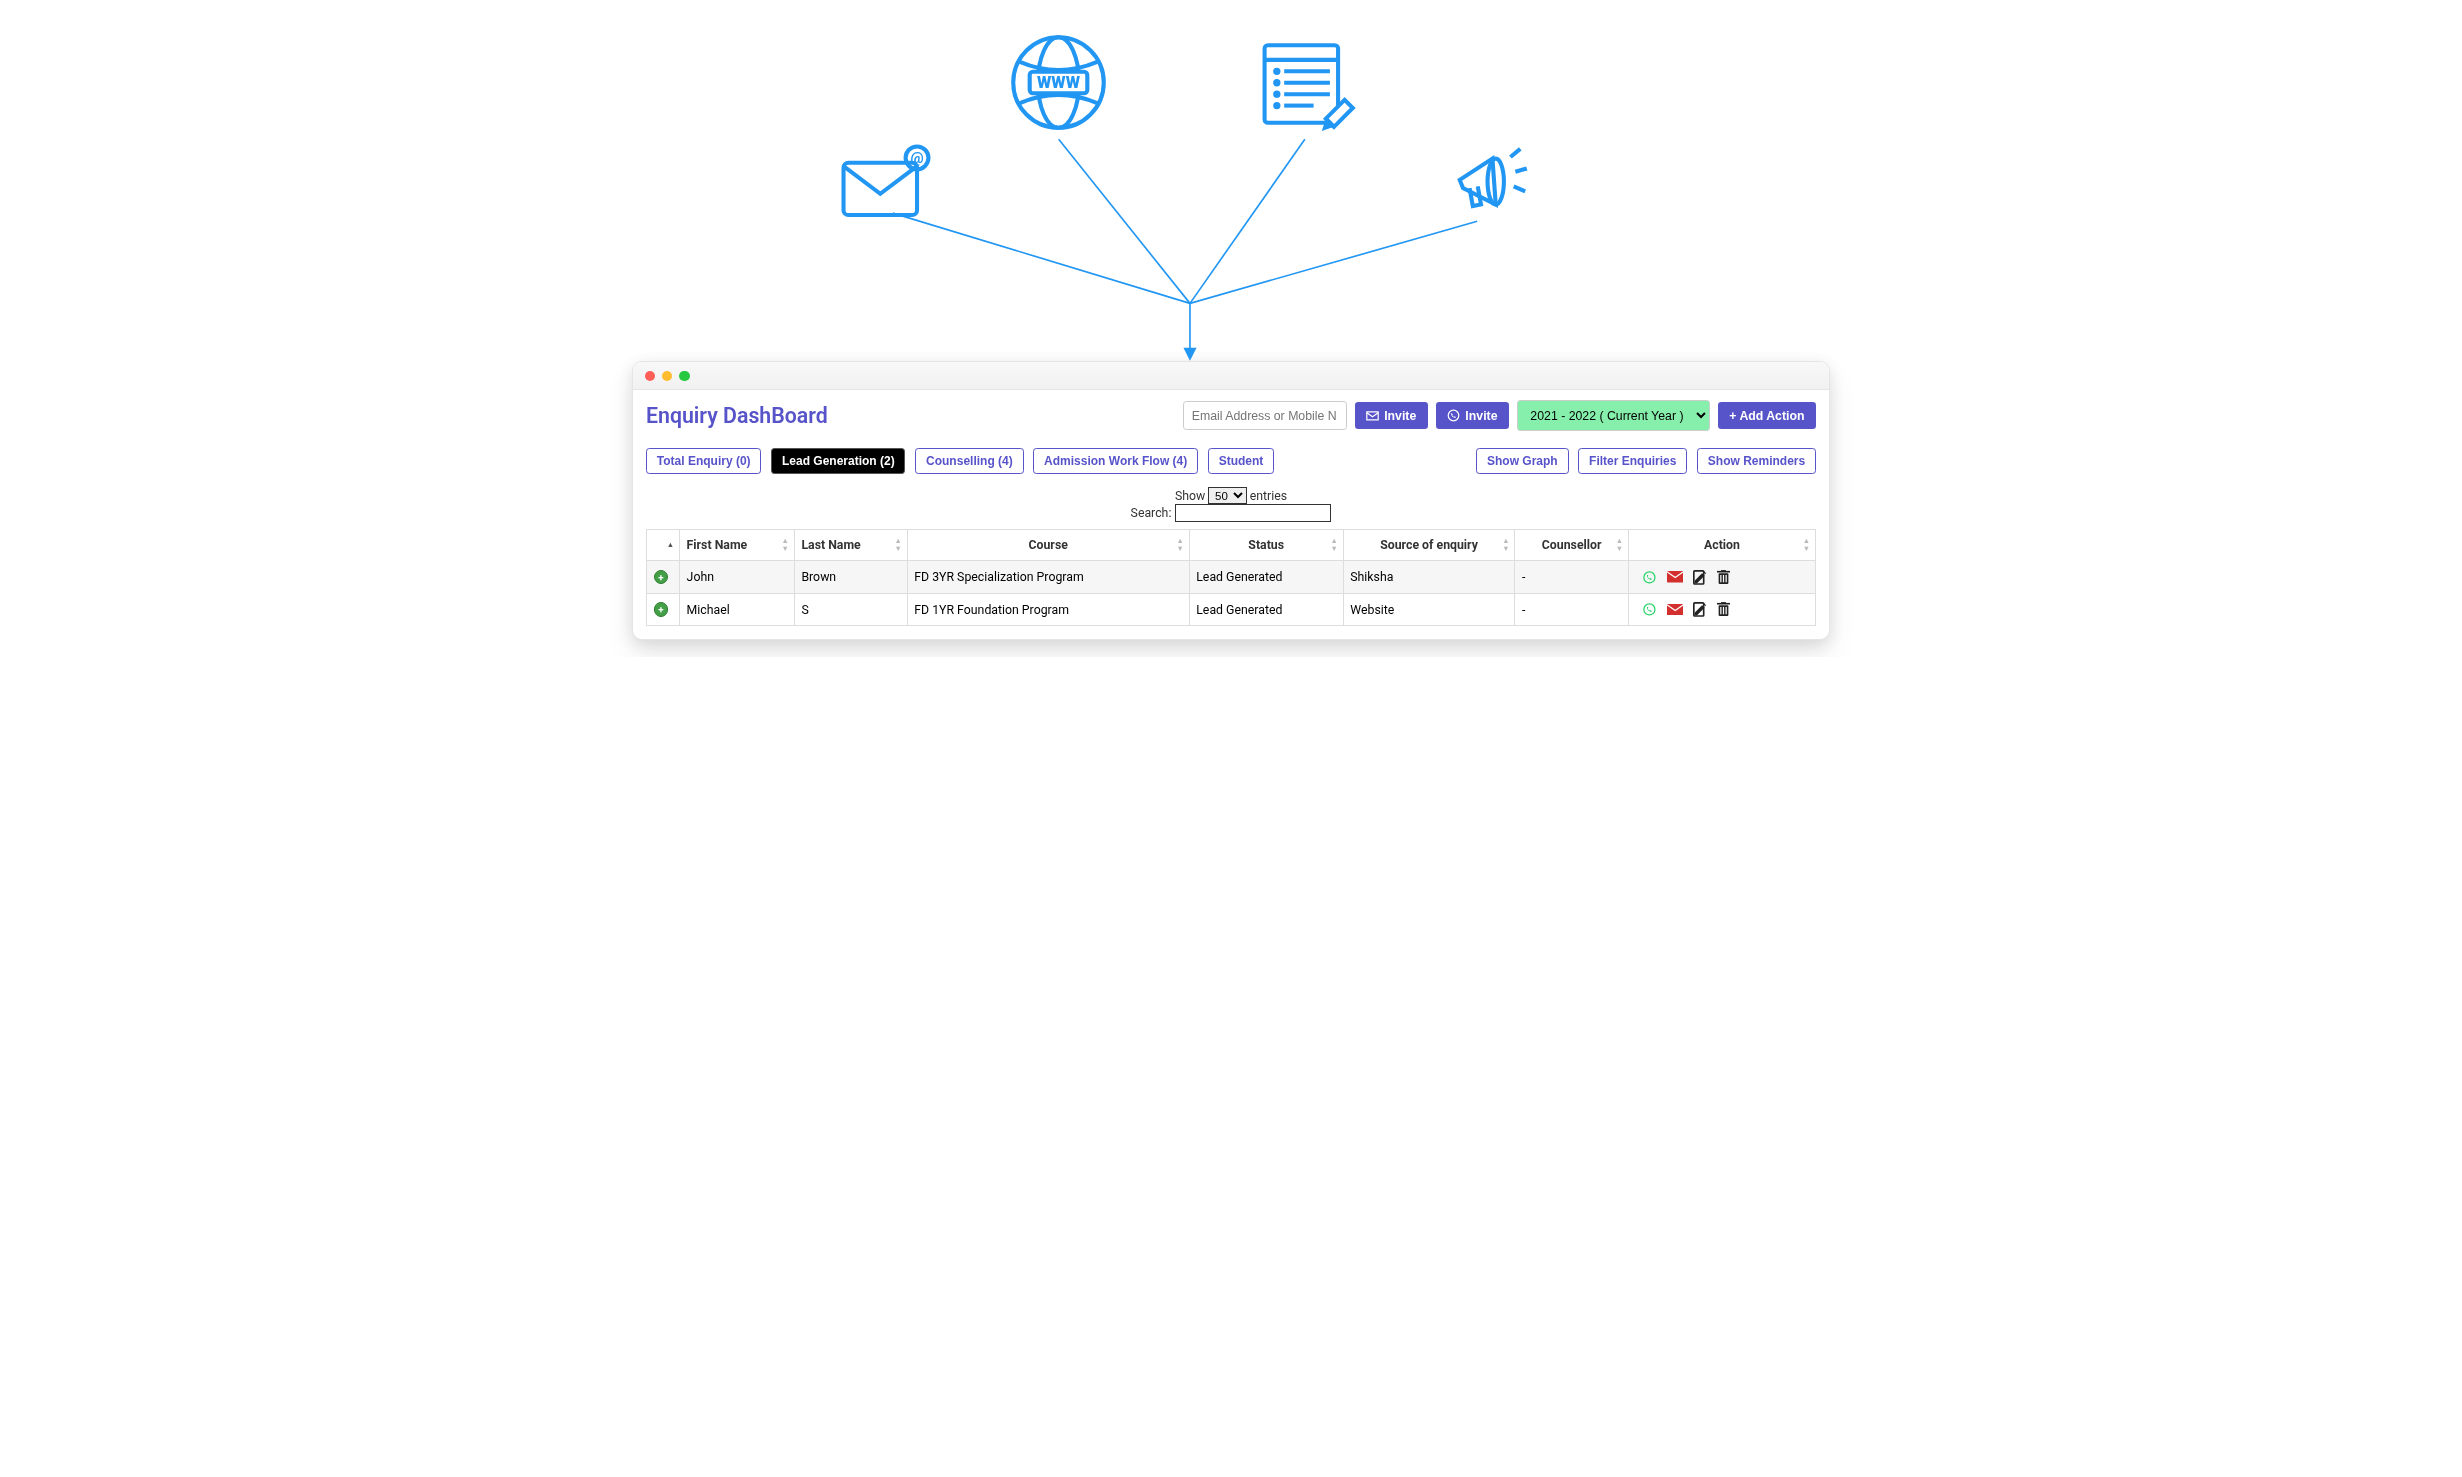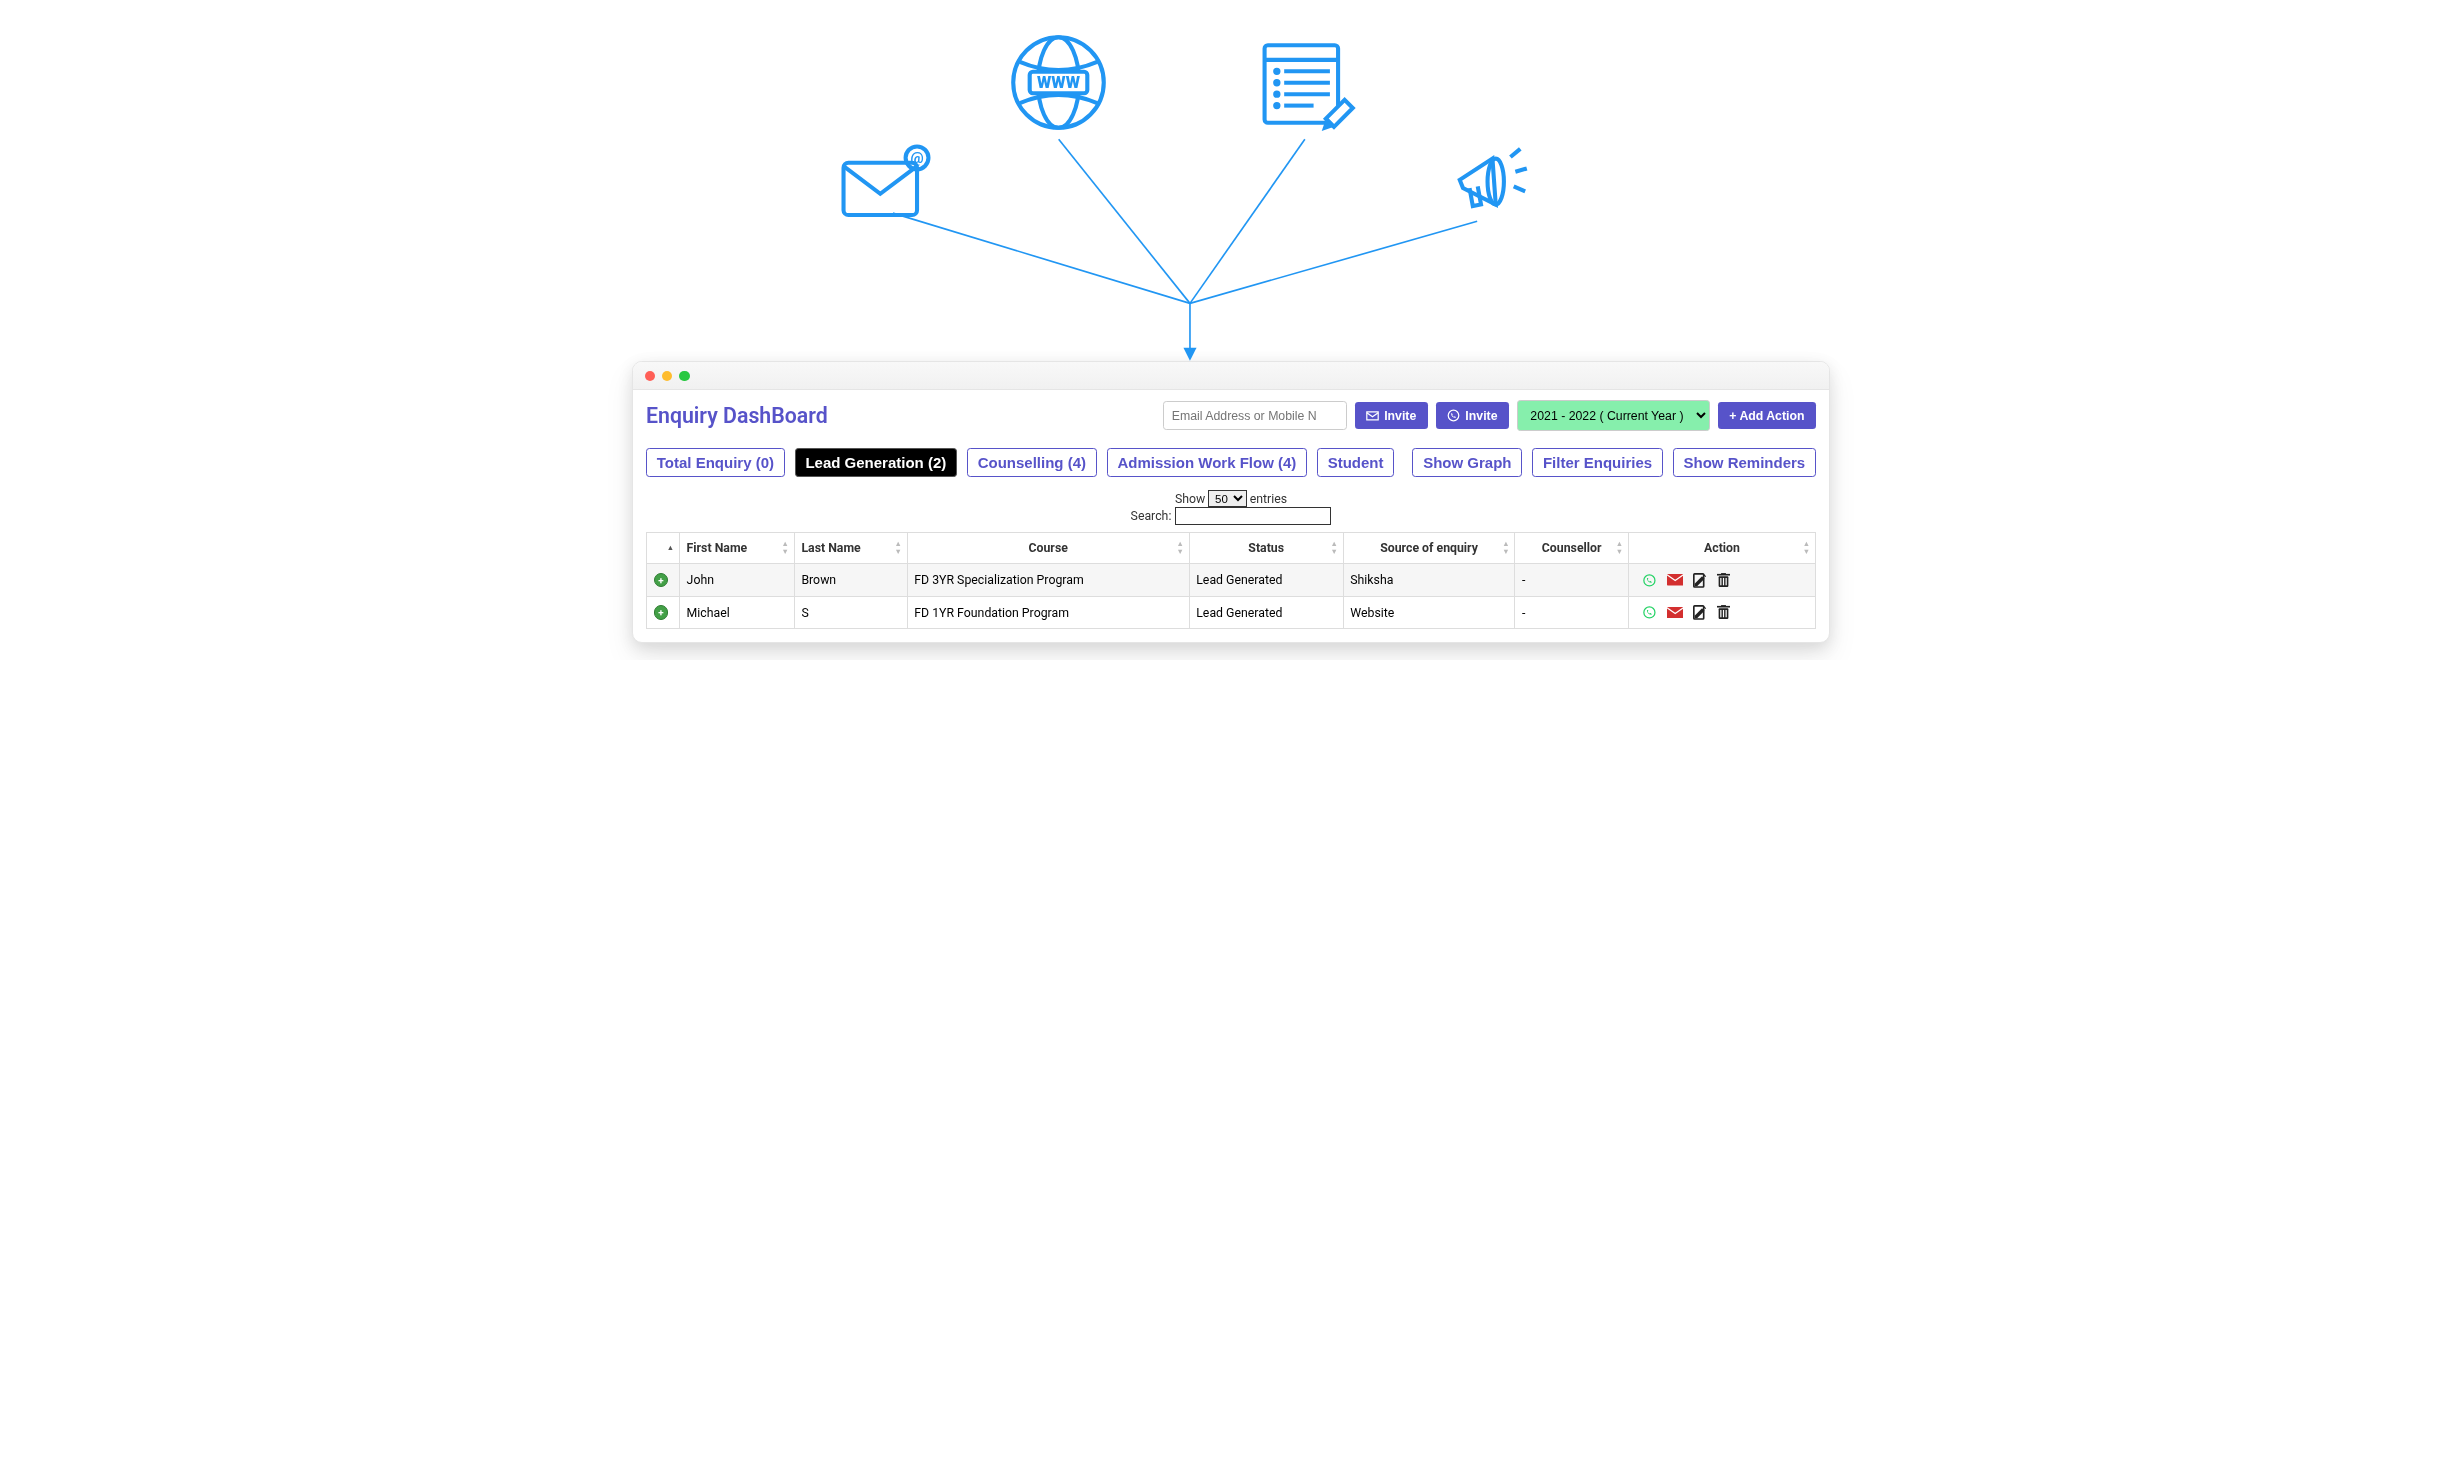--- a/index.html
+++ b/index.html
@@ -31,36 +31,36 @@
 .dot.yel { background: #febc2e; }
 .dot.grn { background: #28c840; }
 
 .header-row {
   display: flex; align-items: center; justify-content: space-between;
   padding: 9.8px 13px; gap: 9.8px;
 }
 .page-title { font-size: 21.3px; font-weight: 600; color: #5753c9; }
 .header-right { display: flex; align-items: center; gap: 8.2px; }
 .text-input {
-  border: 0.8px solid #ccc; border-radius: 3.3px; padding: 6.6px 8.2px; font-size: 12.3px; width: 184px; color:#555;
+  border: 0.8px solid #ccc; border-radius: 3.3px; padding: 6.6px 8.2px; font-size: 12.3px; width: 164px; color:#555;
 }
 .btn {
   background: #5753c9; color: #fff; border: none; border-radius: 3.3px;
   padding: 6.6px 11.5px; font-size: 12.3px; font-weight: 600; cursor: pointer;
   display: inline-flex; align-items: center; gap: 4.9px;
 }
 .select {
   border: 0.8px solid #ccc; border-radius: 3.3px; padding: 6.6px 8.2px; font-size: 12.3px; background:#86efac;
 }
 
 .tab-row { display: flex; align-items: center; justify-content: space-between; padding: 6.6px 13px 11.5px; gap:9.8px; }
 .tab-group { display: flex; gap: 9.8px; flex-wrap: wrap; }
 .tab-btn {
   background: #fff; color: #5753c9; border: 0.8px solid #5753c9; border-radius: 3.3px;
-  padding: 4.9px 9.8px; font-size: 15px; font-weight: 600; cursor: pointer;
+  padding: 4.9px 9.8px; font-size: 12px; font-weight: 600; cursor: pointer;
 }
 .tab-btn.active { background: #000000; border-color:#555; color: #fff; }
 
 .table-controls { display:flex; justify-content:space-between; align-items:center; padding: 1.6px 13px 6.6px; font-size:12.3px; color:#333;flex-direction:column; }
 .table-controls select { border:0.8px solid #333; font-size:11.5px; padding:0.8px 1.6px; }
 .table-controls .search-box { display:flex; align-items:center; gap:4px; }
 .table-controls input[type=text] { border:1.6px solid #333; width:156px; height:18px; padding:1.6px 3.3px; }
 
 .tbl { width: calc(100% - 26px); margin: 0 13px 13px; border-collapse: collapse; }
 .tbl th, .tbl td { border: 0.8px solid #ddd; padding: 8.2px 6.6px; font-size: 12.3px; text-align: left; vertical-align: middle; }

